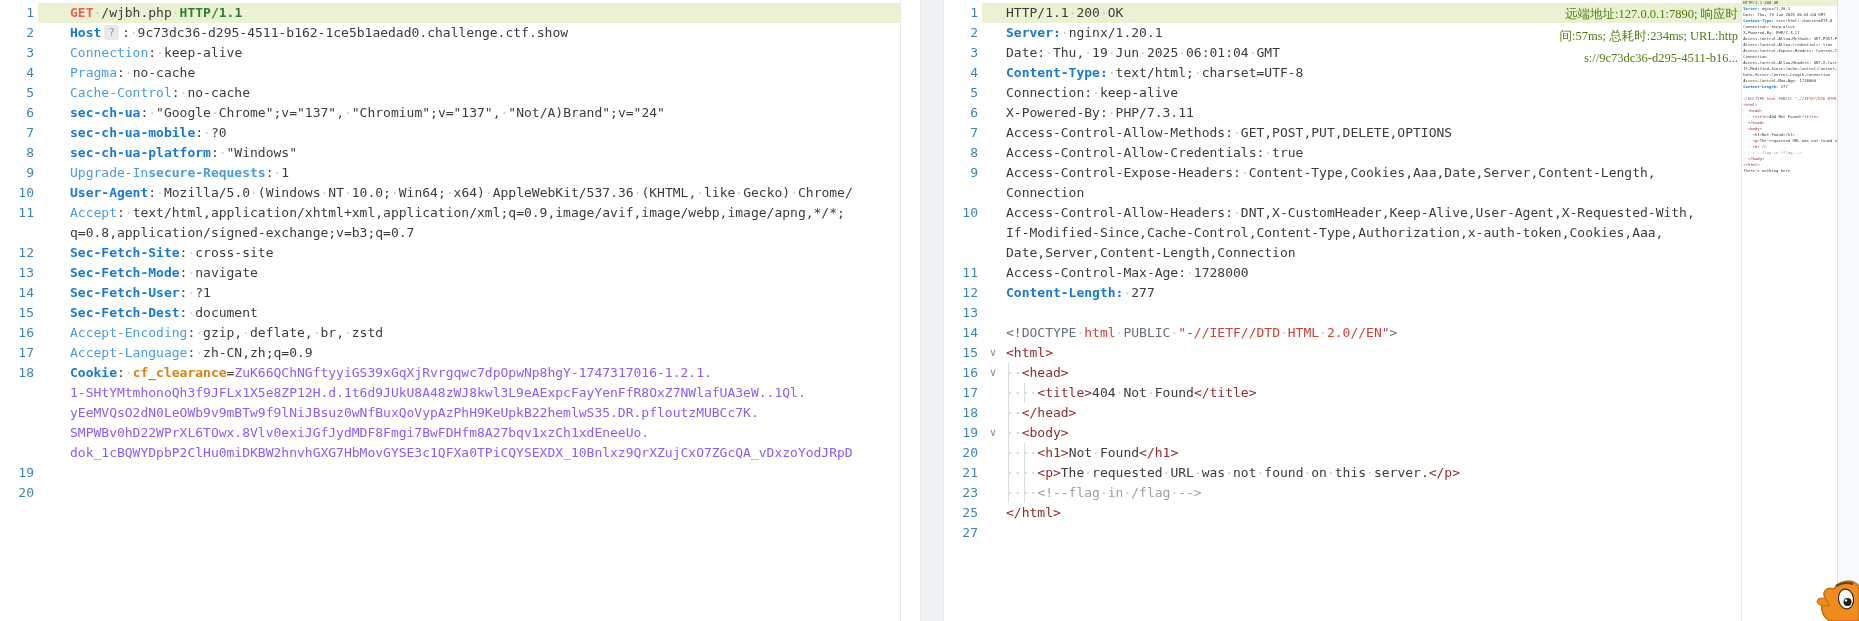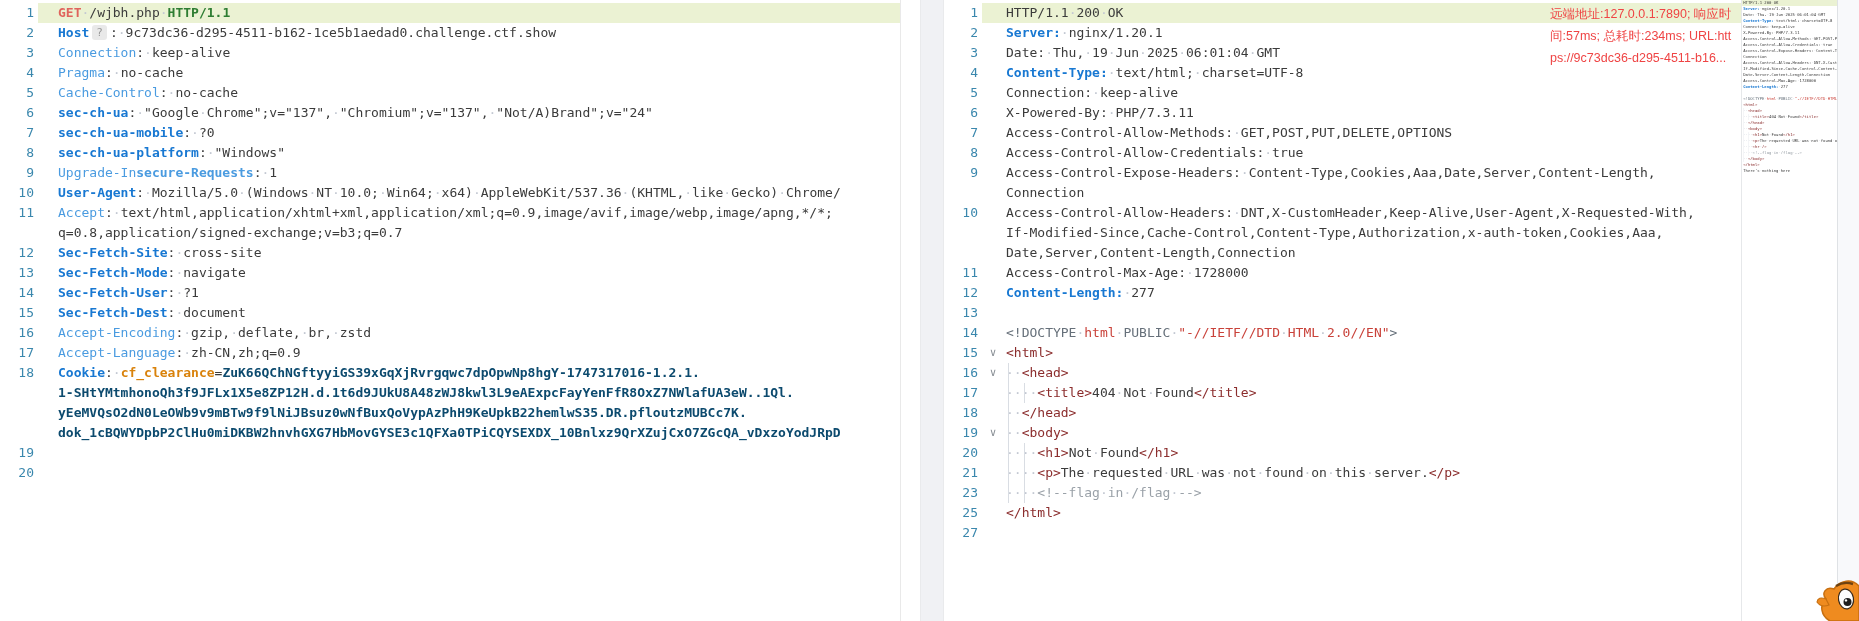--- a/index.html
+++ b/index.html
@@ -13,56 +13,56 @@
   .divider{width:24px;background:#f0f1f4;border-left:1px solid #e9eaec;border-right:1px solid #e9eaec;box-sizing:border-box;}
 
   .panel-left .rows{margin-right:19px;}
   .panel-right .rows{margin-right:117px;}
 
   .row{display:flex;height:20px;line-height:20px;white-space:pre;}
   .ln{flex:0 0 38px;text-align:right;color:#3a87ad;padding-right:4px;box-sizing:border-box;user-select:none;}
   .fold{flex:0 0 22px;text-align:center;color:#8a9096;font-size:11px;user-select:none;}
   .panel-left .fold{flex:0 0 0px;overflow:hidden;}
   .code{position:relative;flex:1;min-width:0;overflow:hidden;}
-  .panel-left .code{padding-left:20px;}
+  .panel-left .code{padding-left:32px;}
   .panel-right .code{padding-left:2px;}
   .row.hl .code,.row.hl .fold{background:#ebf2d3;}
 
   i.ws{font-style:normal;color:#c3c8d2;}
   i.guide{position:absolute;top:0;bottom:0;width:0;border-left:1px solid #d9dde3;}
 
   .sg-t  {color:#3b3b3b;}
   .sg-m  {color:#e0645c;font-weight:700;}
   .sg-v  {color:#2e7d32;font-weight:700;}
   .sg-hb {color:#1878d2;font-weight:700;}
   .sg-h  {color:#4a9be0;}
   .sg-hx {color:#4a9be0;font-weight:700;}
   .sg-o  {color:#d9820b;font-weight:700;}
-  .sg-p  {color:#0c4a6e;font-weight:700;}
+  .sg-p  {color:#8b5cf6;font-weight:400;}
   .sg-tag{color:#8b2d2d;}
   .sg-red{color:#c9423a;}
   .sg-gray{color:#66707a;}
   .sg-com{color:#9aa1a8;}
 
   .badge{display:inline-block;height:15px;line-height:15px;padding:0 4px;margin:0 3px;
          background:#e9e9e9;border-radius:3px;color:#999;font-size:11px;vertical-align:1px;}
 
   .scrollstrip-left{position:absolute;top:0;bottom:0;right:0;width:19px;
         border-left:1px solid #e9e9e9;background:#fff;}
   .scrollstrip-right{position:absolute;top:0;bottom:0;right:0;width:21px;
         border-left:1px solid #dfe2e5;background:#f8f9fb;}
 
   .minimap{position:absolute;top:0;bottom:0;right:21px;width:96px;overflow:hidden;
         border-left:1px solid #e6e8ea;background:#fff;}
   .mini-inner{width:900px;transform:scale(0.3);transform-origin:0 0;}
   .minimap .code{padding-left:4px;}
 
   .meta-overlay{position:absolute;top:3px;right:121px;width:188px;z-index:3;
-        font-family:Liberation Sans, sans-serif;font-size:12.5px;line-height:22px;
-        color:#ef4444;word-break:break-all;text-align:left;}
+        font-family:Liberation Serif, serif;font-size:12.5px;line-height:22px;
+        color:#4d7c0f;word-break:break-all;text-align:right;}
 
   .mascot{position:absolute;right:0;bottom:0;width:46px;height:50px;z-index:5;overflow:hidden;}
 </style>
 </head>
 <body>
 
 <div class="app">
 
   <section class="panel panel-left">
     <div class="rows" id="req-rows">
@@ -80,20 +80,21 @@
         <div class="row"><span class="ln"></span><span class="fold"></span><span class="code"><span class="sg-t">q=0.8,application/signed-exchange;v=b3;q=0.7</span></span></div>
         <div class="row"><span class="ln">12</span><span class="fold"></span><span class="code"><span class="sg-hb">Sec-Fetch-Site</span><span class="sg-t">:<i class="ws">·</i>cross-site</span></span></div>
         <div class="row"><span class="ln">13</span><span class="fold"></span><span class="code"><span class="sg-hb">Sec-Fetch-Mode</span><span class="sg-t">:<i class="ws">·</i>navigate</span></span></div>
         <div class="row"><span class="ln">14</span><span class="fold"></span><span class="code"><span class="sg-hb">Sec-Fetch-User</span><span class="sg-t">:<i class="ws">·</i>?1</span></span></div>
         <div class="row"><span class="ln">15</span><span class="fold"></span><span class="code"><span class="sg-hb">Sec-Fetch-Dest</span><span class="sg-t">:<i class="ws">·</i>document</span></span></div>
         <div class="row"><span class="ln">16</span><span class="fold"></span><span class="code"><span class="sg-h">Accept-Encoding</span><span class="sg-t">:<i class="ws">·</i>gzip,<i class="ws">·</i>deflate,<i class="ws">·</i>br,<i class="ws">·</i>zstd</span></span></div>
         <div class="row"><span class="ln">17</span><span class="fold"></span><span class="code"><span class="sg-h">Accept-Language</span><span class="sg-t">:<i class="ws">·</i>zh-CN,zh;q=0.9</span></span></div>
         <div class="row"><span class="ln">18</span><span class="fold"></span><span class="code"><span class="sg-hb">Cookie</span><span class="sg-t">:<i class="ws">·</i></span><span class="sg-o">cf_clearance</span><span class="sg-t">=</span><span class="sg-p">ZuK66QChNGftyyiGS39xGqXjRvrgqwc7dpOpwNp8hgY-1747317016-1.2.1.</span></span></div>
         <div class="row"><span class="ln"></span><span class="fold"></span><span class="code"><span class="sg-p">1-SHtYMtmhonoQh3f9JFLx1X5e8ZP12H.d.1t6d9JUkU8A48zWJ8kwl3L9eAExpcFayYenFfR8OxZ7NWlafUA3eW..1Ql.</span></span></div>
         <div class="row"><span class="ln"></span><span class="fold"></span><span class="code"><span class="sg-p">yEeMVQsO2dN0LeOWb9v9mBTw9f9lNiJBsuz0wNfBuxQoVypAzPhH9KeUpkB22hemlwS35.DR.pfloutzMUBCc7K.</span></span></div>
+        <div class="row"><span class="ln"></span><span class="fold"></span><span class="code"><span class="sg-p">SMPWBv0hD22WPrXL6TOwx.8Vlv0exiJGfJydMDF8Fmgi7BwFDHfm8A27bqv1xzCh1xdEneeUo.</span></span></div>
         <div class="row"><span class="ln"></span><span class="fold"></span><span class="code"><span class="sg-p">dok_1cBQWYDpbP2ClHu0miDKBW2hnvhGXG7HbMovGYSE3c1QFXa0TPiCQYSEXDX_10Bnlxz9QrXZujCxO7ZGcQA_vDxzoYodJRpD</span></span></div>
         <div class="row"><span class="ln">19</span><span class="fold"></span><span class="code"></span></div>
         <div class="row"><span class="ln">20</span><span class="fold"></span><span class="code"></span></div>
       </div>
     <div class="scrollstrip-left"></div>
   </section>
 
   <div class="divider"></div>
 
   <section class="panel panel-right">

